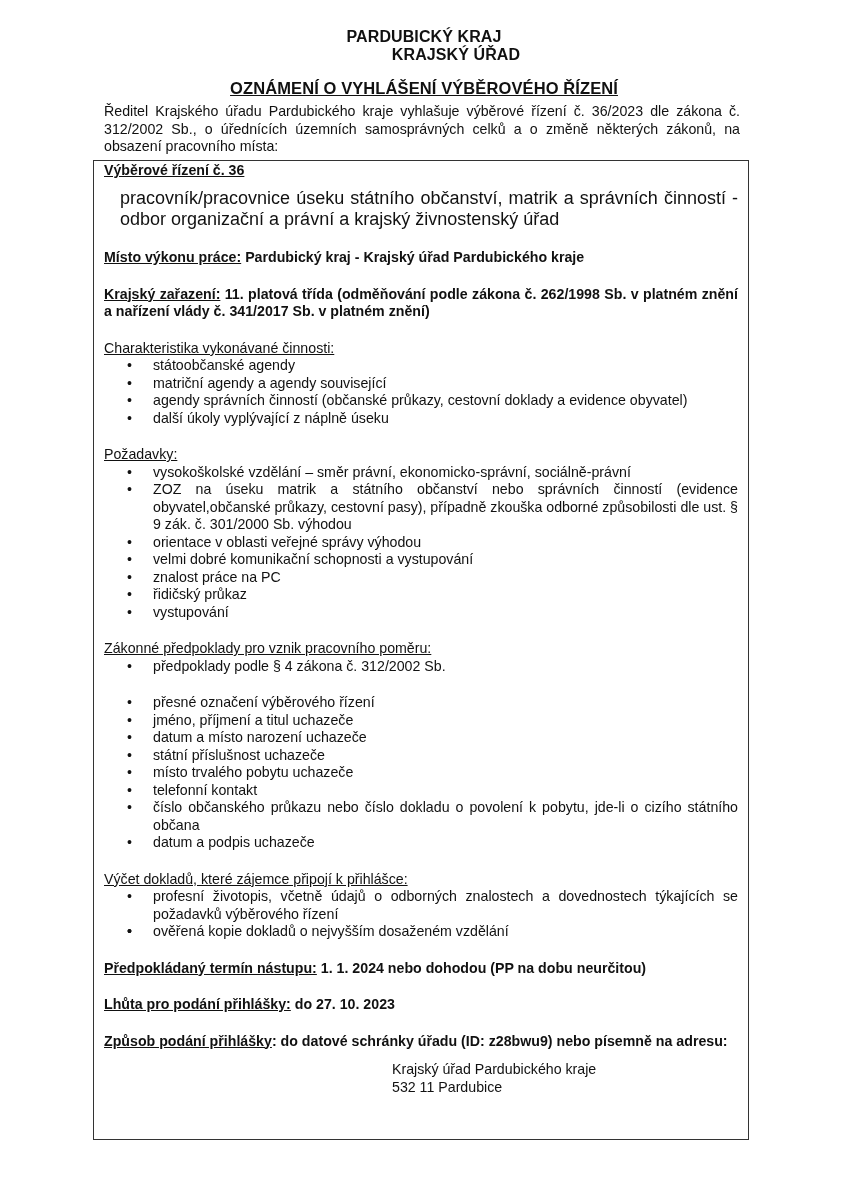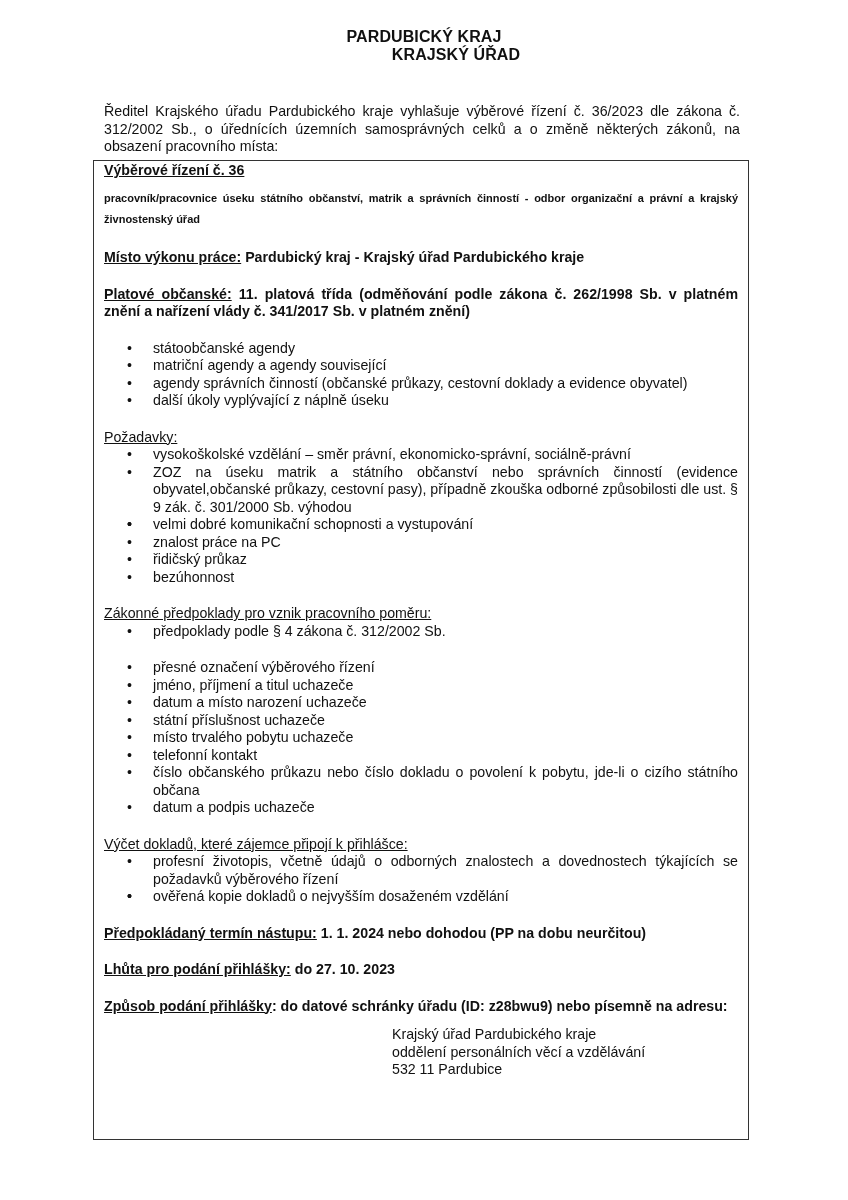--- a/index.html
+++ b/index.html
@@ -9,66 +9,68 @@
   .hdr { position: absolute; left: 0; width: 848px; text-align: center; font-weight: bold; font-size: 16px; letter-spacing: 0.1px; }
   .h1 { top: 28px; }
   .h2 { top: 46px; padding-left: 32px; }
   .title { top: 79px; text-decoration: underline; font-size: 16.5px; }
   .intro { position: absolute; left: 104px; width: 636px; top: 103px; line-height: 17.5px; text-align: justify; }
   .intro b { font-weight: normal; }
   .box { position: absolute; left: 93px; top: 160px; width: 656px; height: 980px;
          border: 1.3px solid #333; box-sizing: border-box; }
   .inner { position: absolute; left: 10px; top: 0; width: 634px; }
   .vr { font-weight: bold; text-decoration: underline; margin-top: 1px; line-height: 17px; }
-  .pos { font-weight: bold; font-size: 11px; line-height: 21px; margin-top: 9px; text-align: justify; }
+  .pos { font-weight: normal; font-size: 18px; line-height: 21px; margin-top: 9px; text-align: justify; margin-left: 16px; }
   .para { line-height: 17.5px; margin-top: 19px; text-align: justify; font-weight: bold; }
   .u { text-decoration: underline; }
   .sec { margin-top: 19px; line-height: 17.5px; }
   ul { list-style: none; margin: 0; padding: 0; }
   li { position: relative; padding-left: 49px; line-height: 17.5px; text-align: justify; }
   li .b { position: absolute; left: 23px; top: 0; }
   .addr { margin-left: 288px; margin-top: 11px; line-height: 17.5px; }
 </style>
 </head>
 <body>
 
 <div class="page">
   <div class="hdr h1">PARDUBICKÝ  KRAJ</div>
   <div class="hdr h2">KRAJSKÝ  ÚŘAD</div>
+  <div class="hdr title">OZNÁMENÍ O VYHLÁŠENÍ VÝBĚROVÉHO ŘÍZENÍ</div>
 
   <div class="intro"><span>Ředitel  Krajského  úřadu  Pardubického  kraje  vyhlašuje výběrové řízení č. </span><b>36/2023</b><span> dle  zákona č. 312/2002 Sb., o úřednících územních samosprávných celků a o změně některých zákonů, na obsazení pracovního místa:</span></div>
 
   <div class="box">
     <div class="inner" id="inner">
       <div class="vr">Výběrové řízení č. 36</div>
       <div class="pos">pracovník/pracovnice úseku státního občanství, matrik a správních činností - odbor organizační a právní a krajský živnostenský úřad</div>
 
       <div class="para"><span class="u">Místo výkonu práce:</span><span> Pardubický kraj - Krajský úřad Pardubického kraje</span></div>
 
-      <div class="para"><span class="u">Platové občanské:</span><span> 11. platová třída (odměňování podle zákona č. 262/1998 Sb. v platném znění a nařízení vlády č. 341/2017 Sb. v platném znění)</span></div>
+      <div class="para"><span class="u">Krajský zařazení:</span><span> 11. platová třída (odměňování podle zákona č. 262/1998 Sb. v platném znění a nařízení vlády č. 341/2017 Sb. v platném znění)</span></div>
 
       <div id="sections">
           <div class="sec">
+            <div class="u">Charakteristika vykonávané činnosti:</div>
             <ul>
               <li><span class="b">•</span><span>státoobčanské agendy</span></li>
               <li><span class="b">•</span><span>matriční agendy a agendy související</span></li>
               <li><span class="b">•</span><span>agendy správních činností (občanské průkazy, cestovní doklady a evidence obyvatel)</span></li>
               <li><span class="b">•</span><span>další úkoly vyplývající z náplně úseku</span></li>
             </ul>
           </div>
           <div class="sec">
             <div class="u">Požadavky:</div>
             <ul>
               <li><span class="b">•</span><span>vysokoškolské vzdělání – směr právní, ekonomicko-správní, sociálně-právní</span></li>
               <li><span class="b">•</span><span>ZOZ na úseku matrik a státního občanství nebo správních činností (evidence obyvatel,občanské průkazy, cestovní pasy), případně zkouška odborné způsobilosti dle ust. § 9 zák. č. 301/2000 Sb. výhodou</span></li>
-              <li><span class="b">•</span></li>
+              <li><span class="b">•</span><span>orientace v oblasti veřejné správy výhodou</span></li>
               <li><span class="b">•</span><span>velmi dobré komunikační schopnosti a vystupování</span></li>
               <li><span class="b">•</span><span>znalost práce na PC</span></li>
               <li><span class="b">•</span><span>řidičský průkaz</span></li>
-              <li><span class="b">•</span><span>bezúhonnost</span></li>
+              <li><span class="b">•</span><span>vystupování</span></li>
             </ul>
           </div>
           <div class="sec">
             <div class="u">Zákonné předpoklady pro vznik pracovního poměru:</div>
             <ul>
               <li><span class="b">•</span><span>předpoklady podle § 4 zákona č. 312/2002 Sb.</span></li>
             </ul>
           </div>
           <div class="sec">
             <ul>
@@ -93,18 +95,17 @@
         </div>
 
       <div class="para"><span class="u">Předpokládaný termín nástupu:</span><span> 1. 1. 2024 nebo dohodou (PP na dobu neurčitou)</span></div>
 
       <div class="para"><span class="u">Lhůta pro podání přihlášky:</span><span> do 27. 10. 2023</span></div>
 
       <div class="para"><span class="u">Způsob podání přihlášky</span><span>: do datové schránky úřadu (ID: z28bwu9) nebo písemně na adresu:</span></div>
 
       <div class="addr">
         <div>Krajský úřad Pardubického kraje</div>
-        <div>oddělení personálních věcí a vzdělávání</div>
         <div>532 11  Pardubice</div>
       </div>
     </div>
   </div>
 </div>
 
 </body></html>

